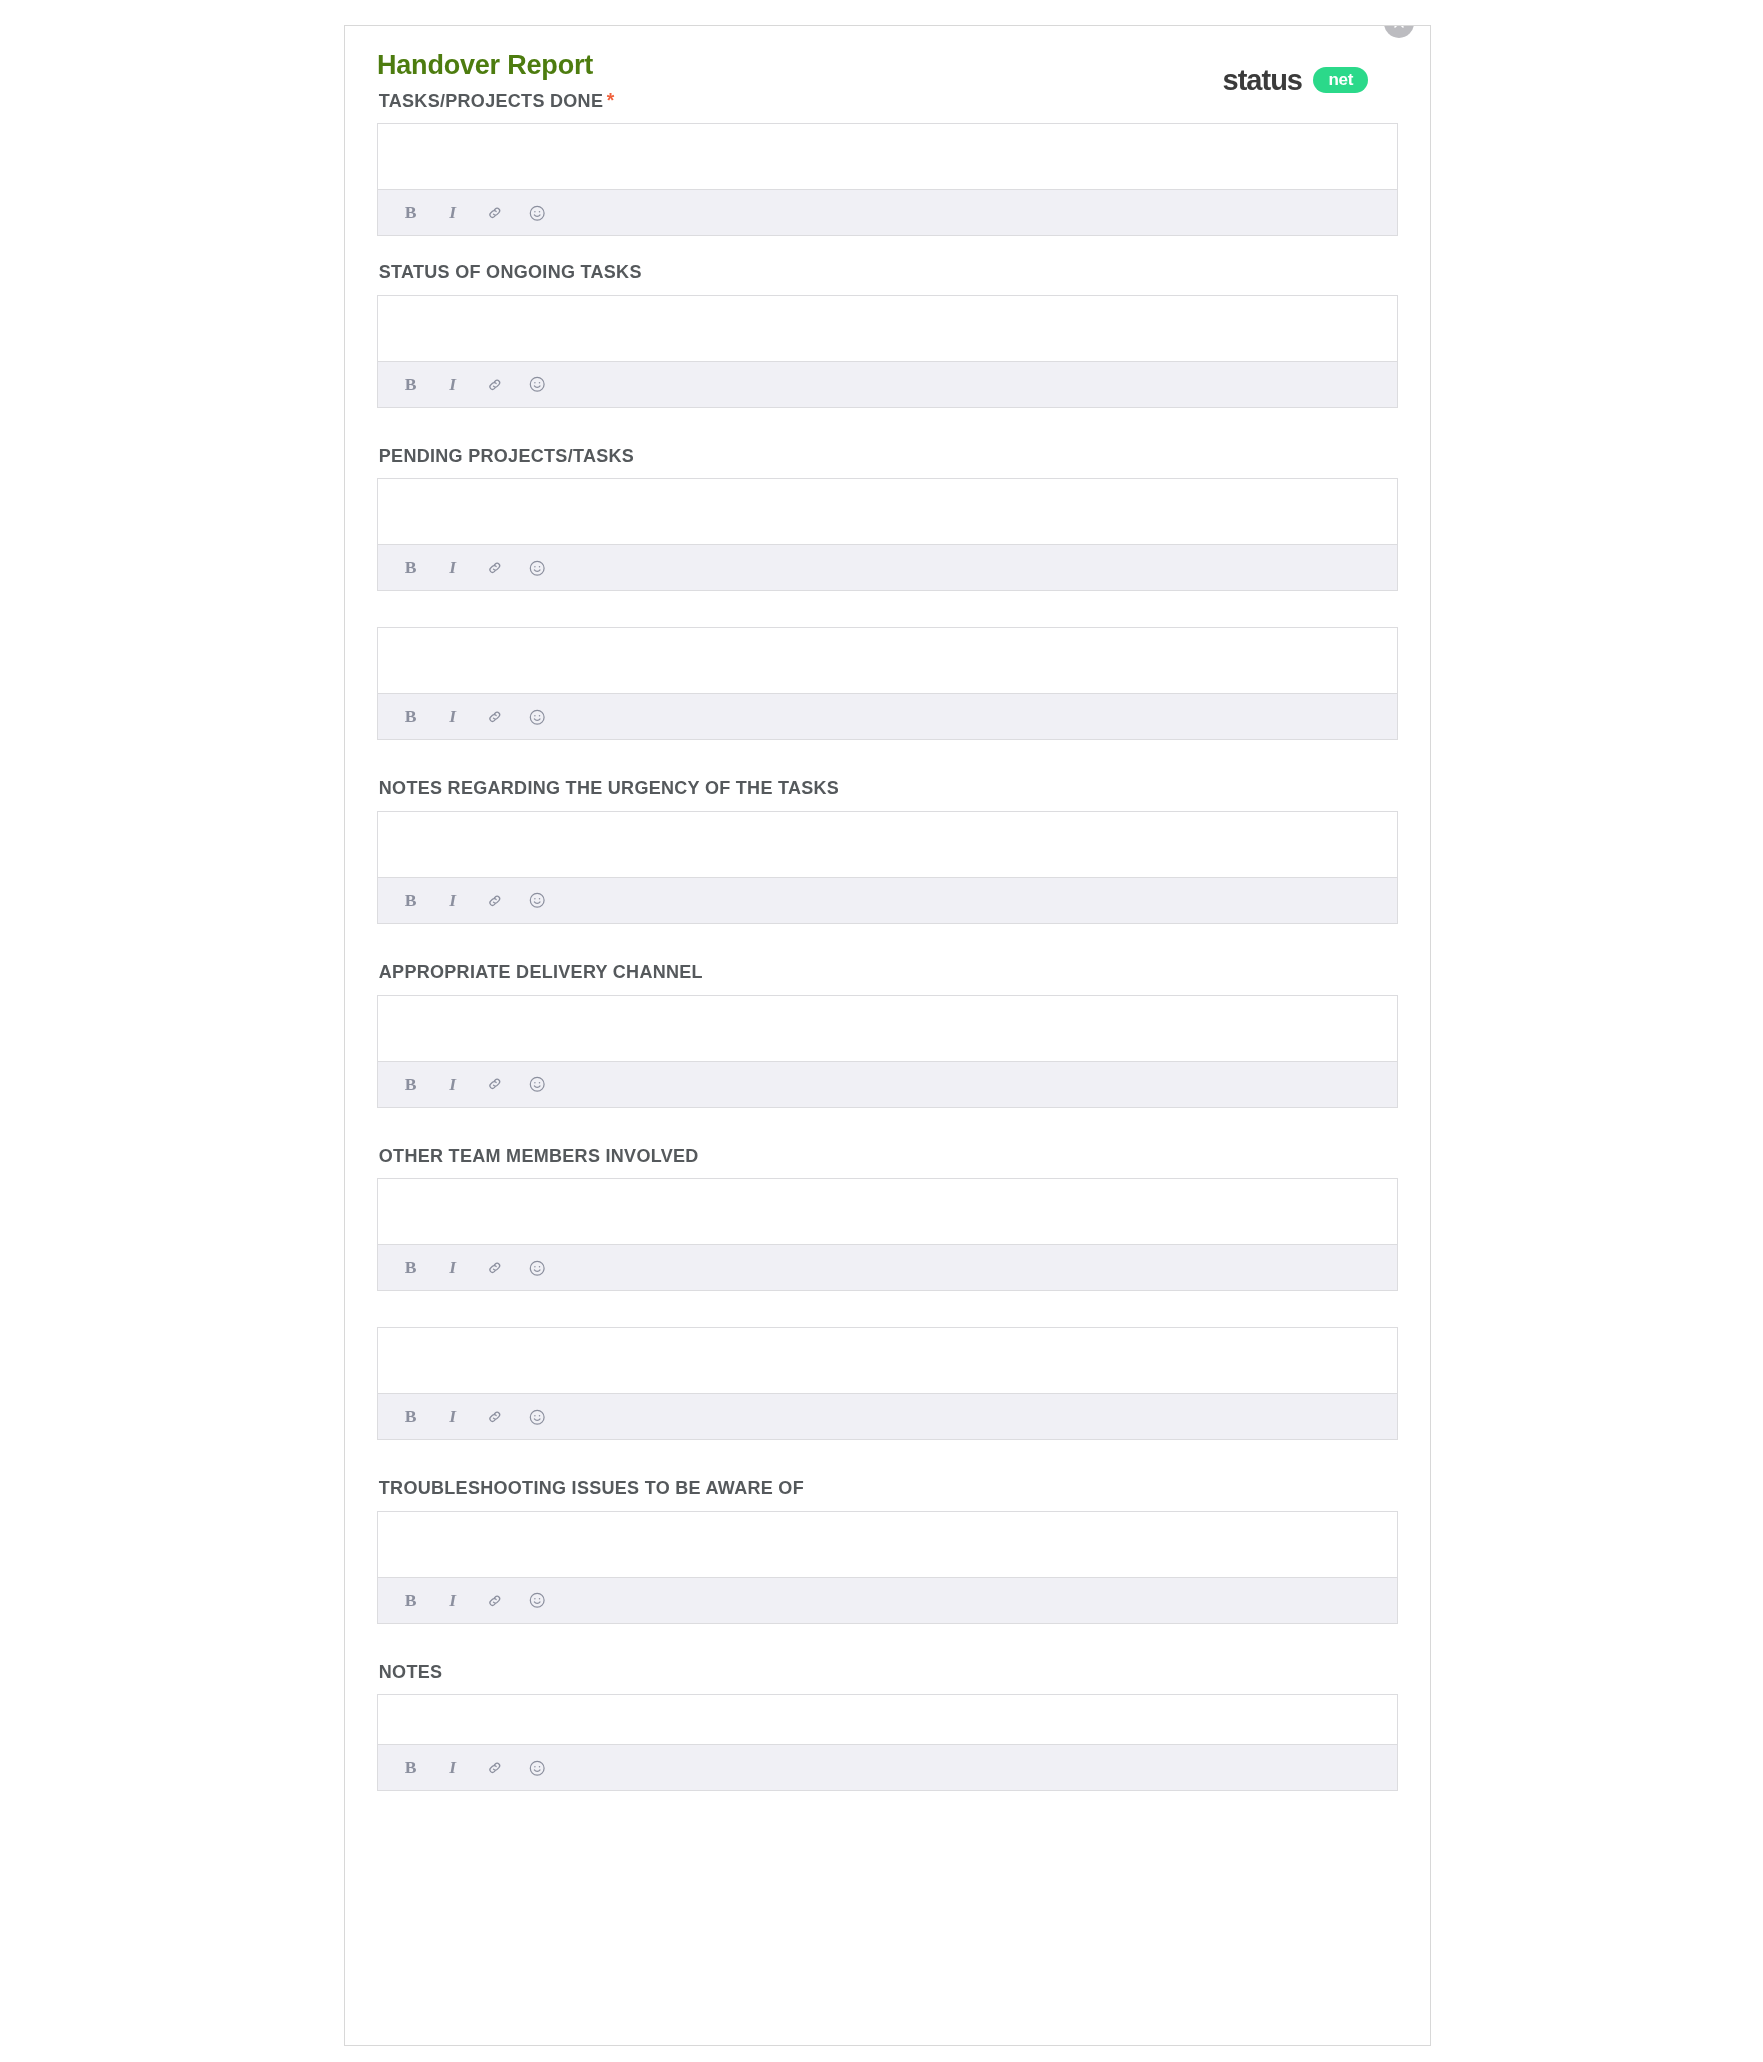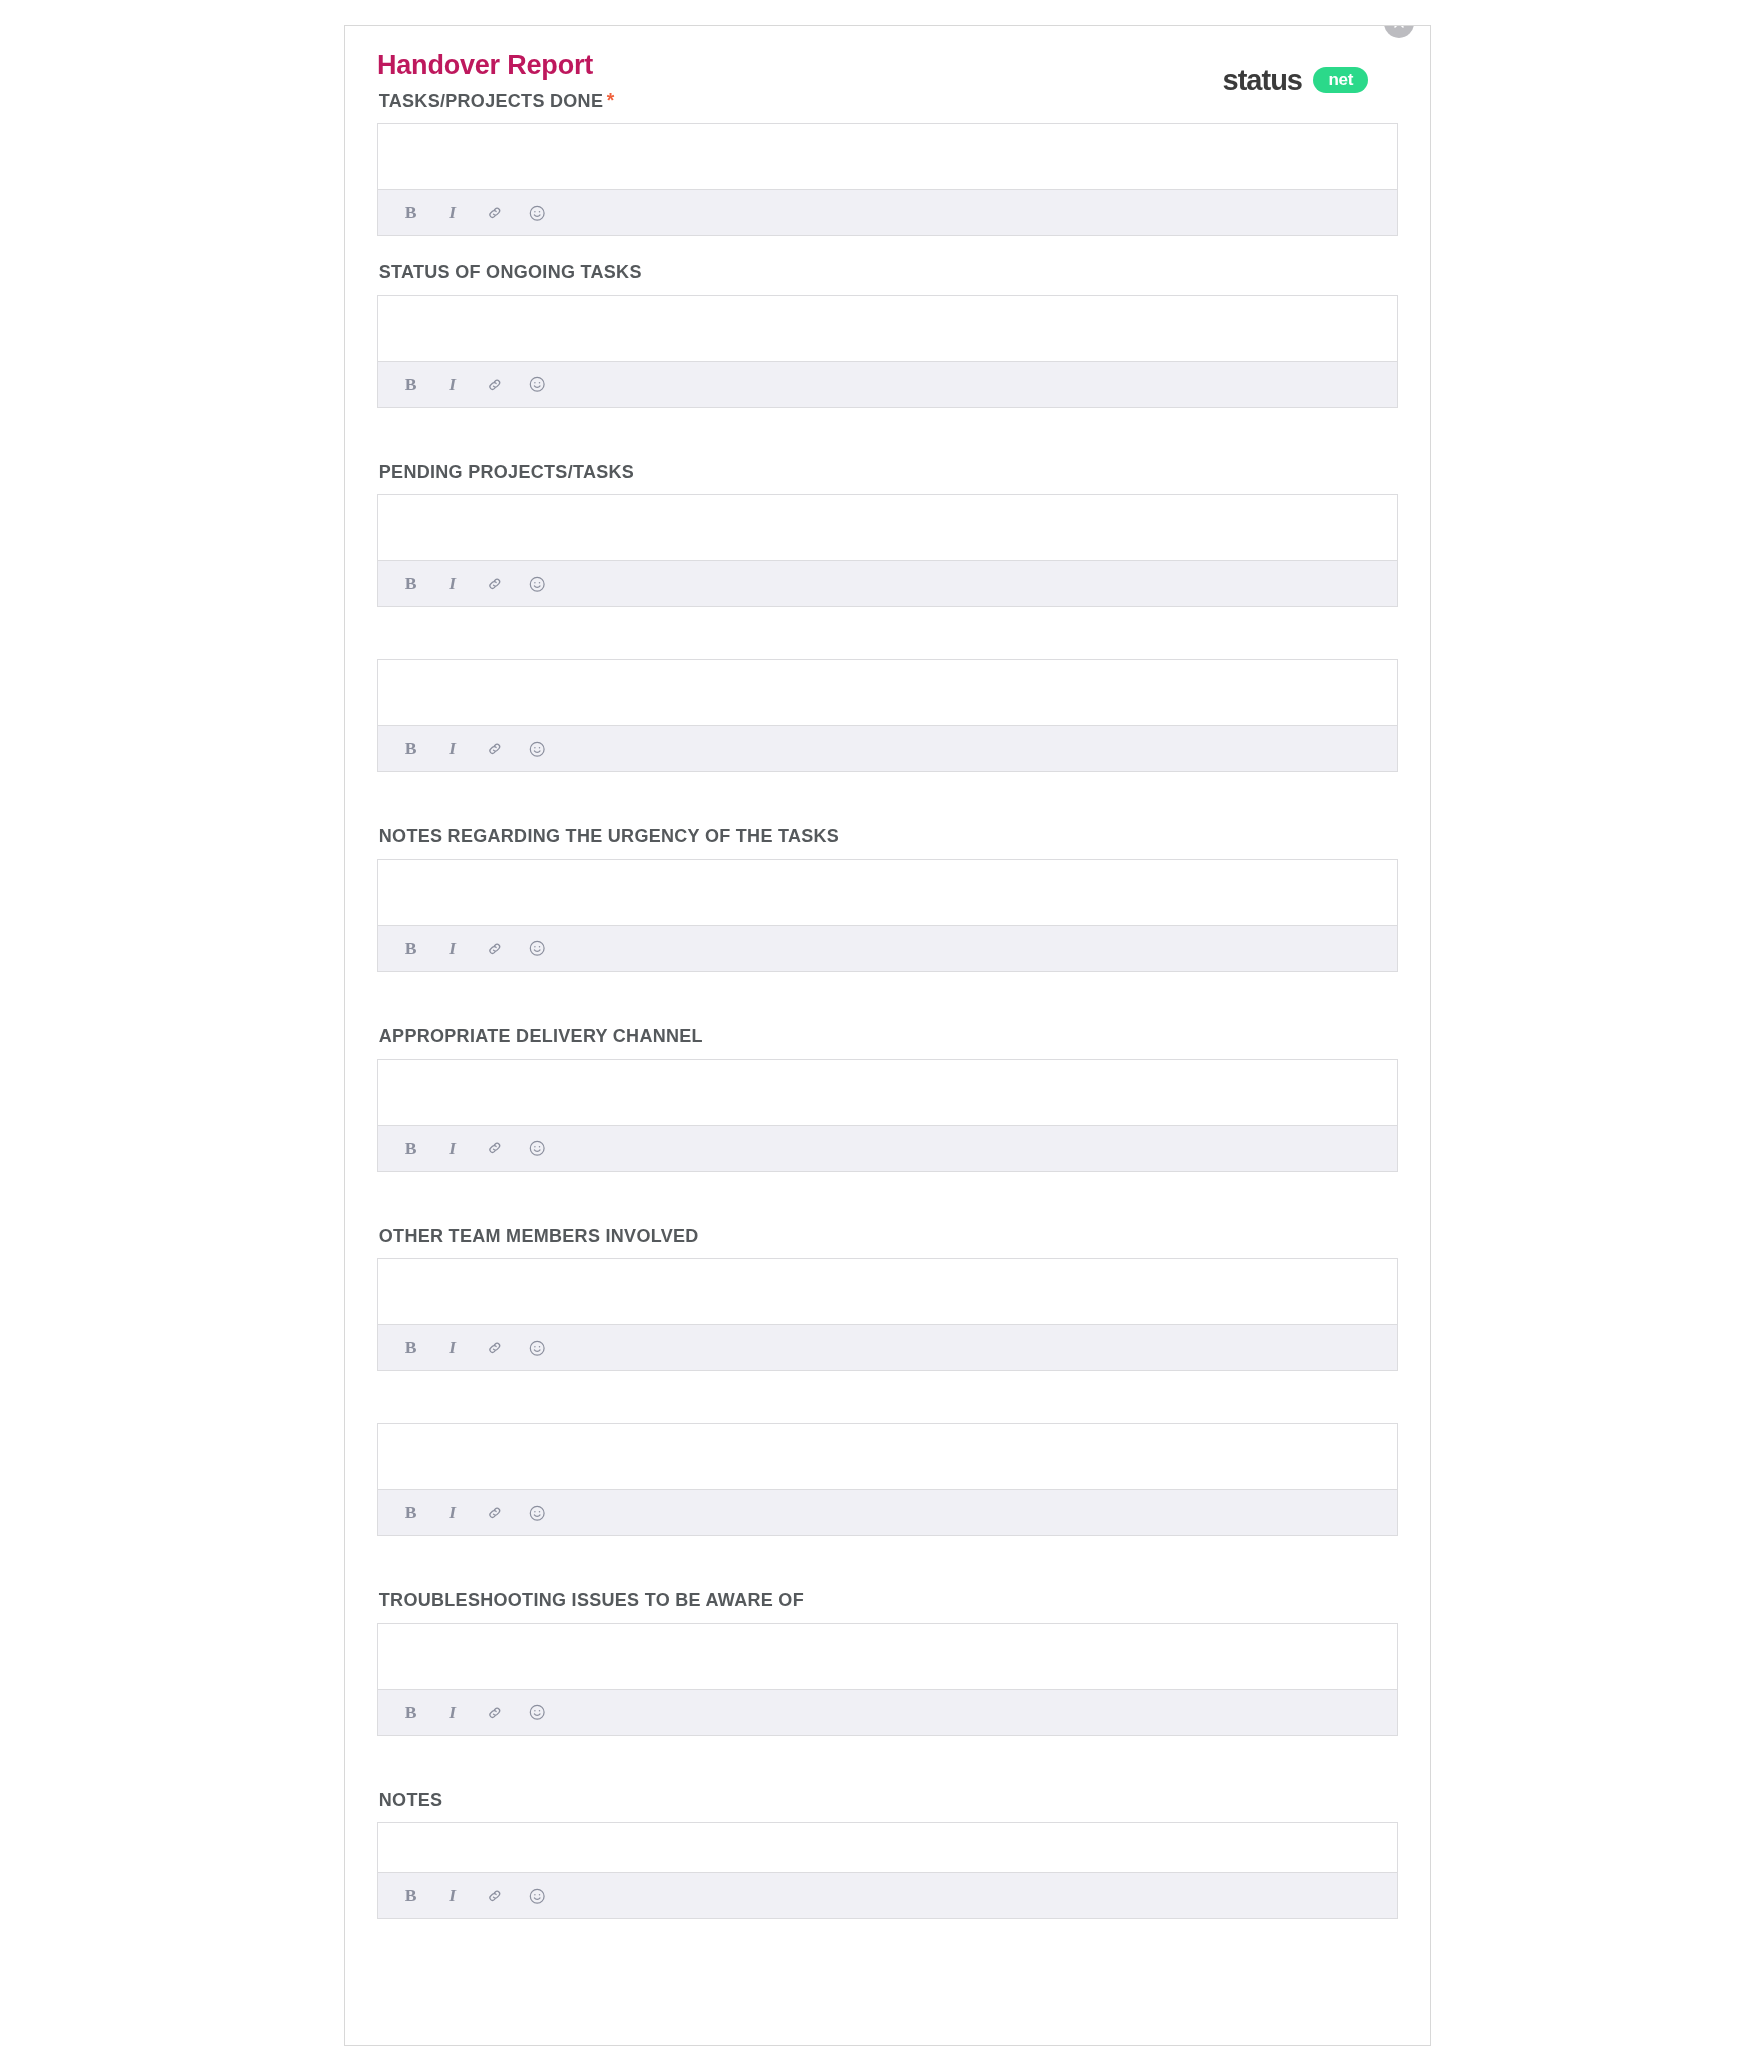--- a/index.html
+++ b/index.html
@@ -38,21 +38,21 @@
   
   .form-header {
     position: relative;
     height: 63px;
     padding-top: 26px;
     box-sizing: border-box;
   }
   .form-title {
     font-size: 27px;
     font-weight: bold;
-    color: #be185d;
+    color: #4d7c0f;
     letter-spacing: -0.2px;
     line-height: 1;
     margin: 0;
     display: inline-block;
   }
 
   .brand {
     position: absolute;
     right: 30px;
     top: 40px;
@@ -90,21 +90,21 @@
     display: flex;
     align-items: center;
     justify-content: center;
     cursor: pointer;
     border: none;
     padding: 0;
   }
   .close-button svg { display: block; }
 
   
-  .field-block { margin-bottom: 52px; }
+  .field-block { margin-bottom: 36px; }
   .field-block:first-of-type { margin-bottom: 24px; }
 
   .field-label {
     font-size: 18px;
     font-weight: bold;
     color: #55595c;
     letter-spacing: 0.3px;
     margin: 0 0 10.5px 1.8px;
     line-height: 1.25;
     text-transform: uppercase;

